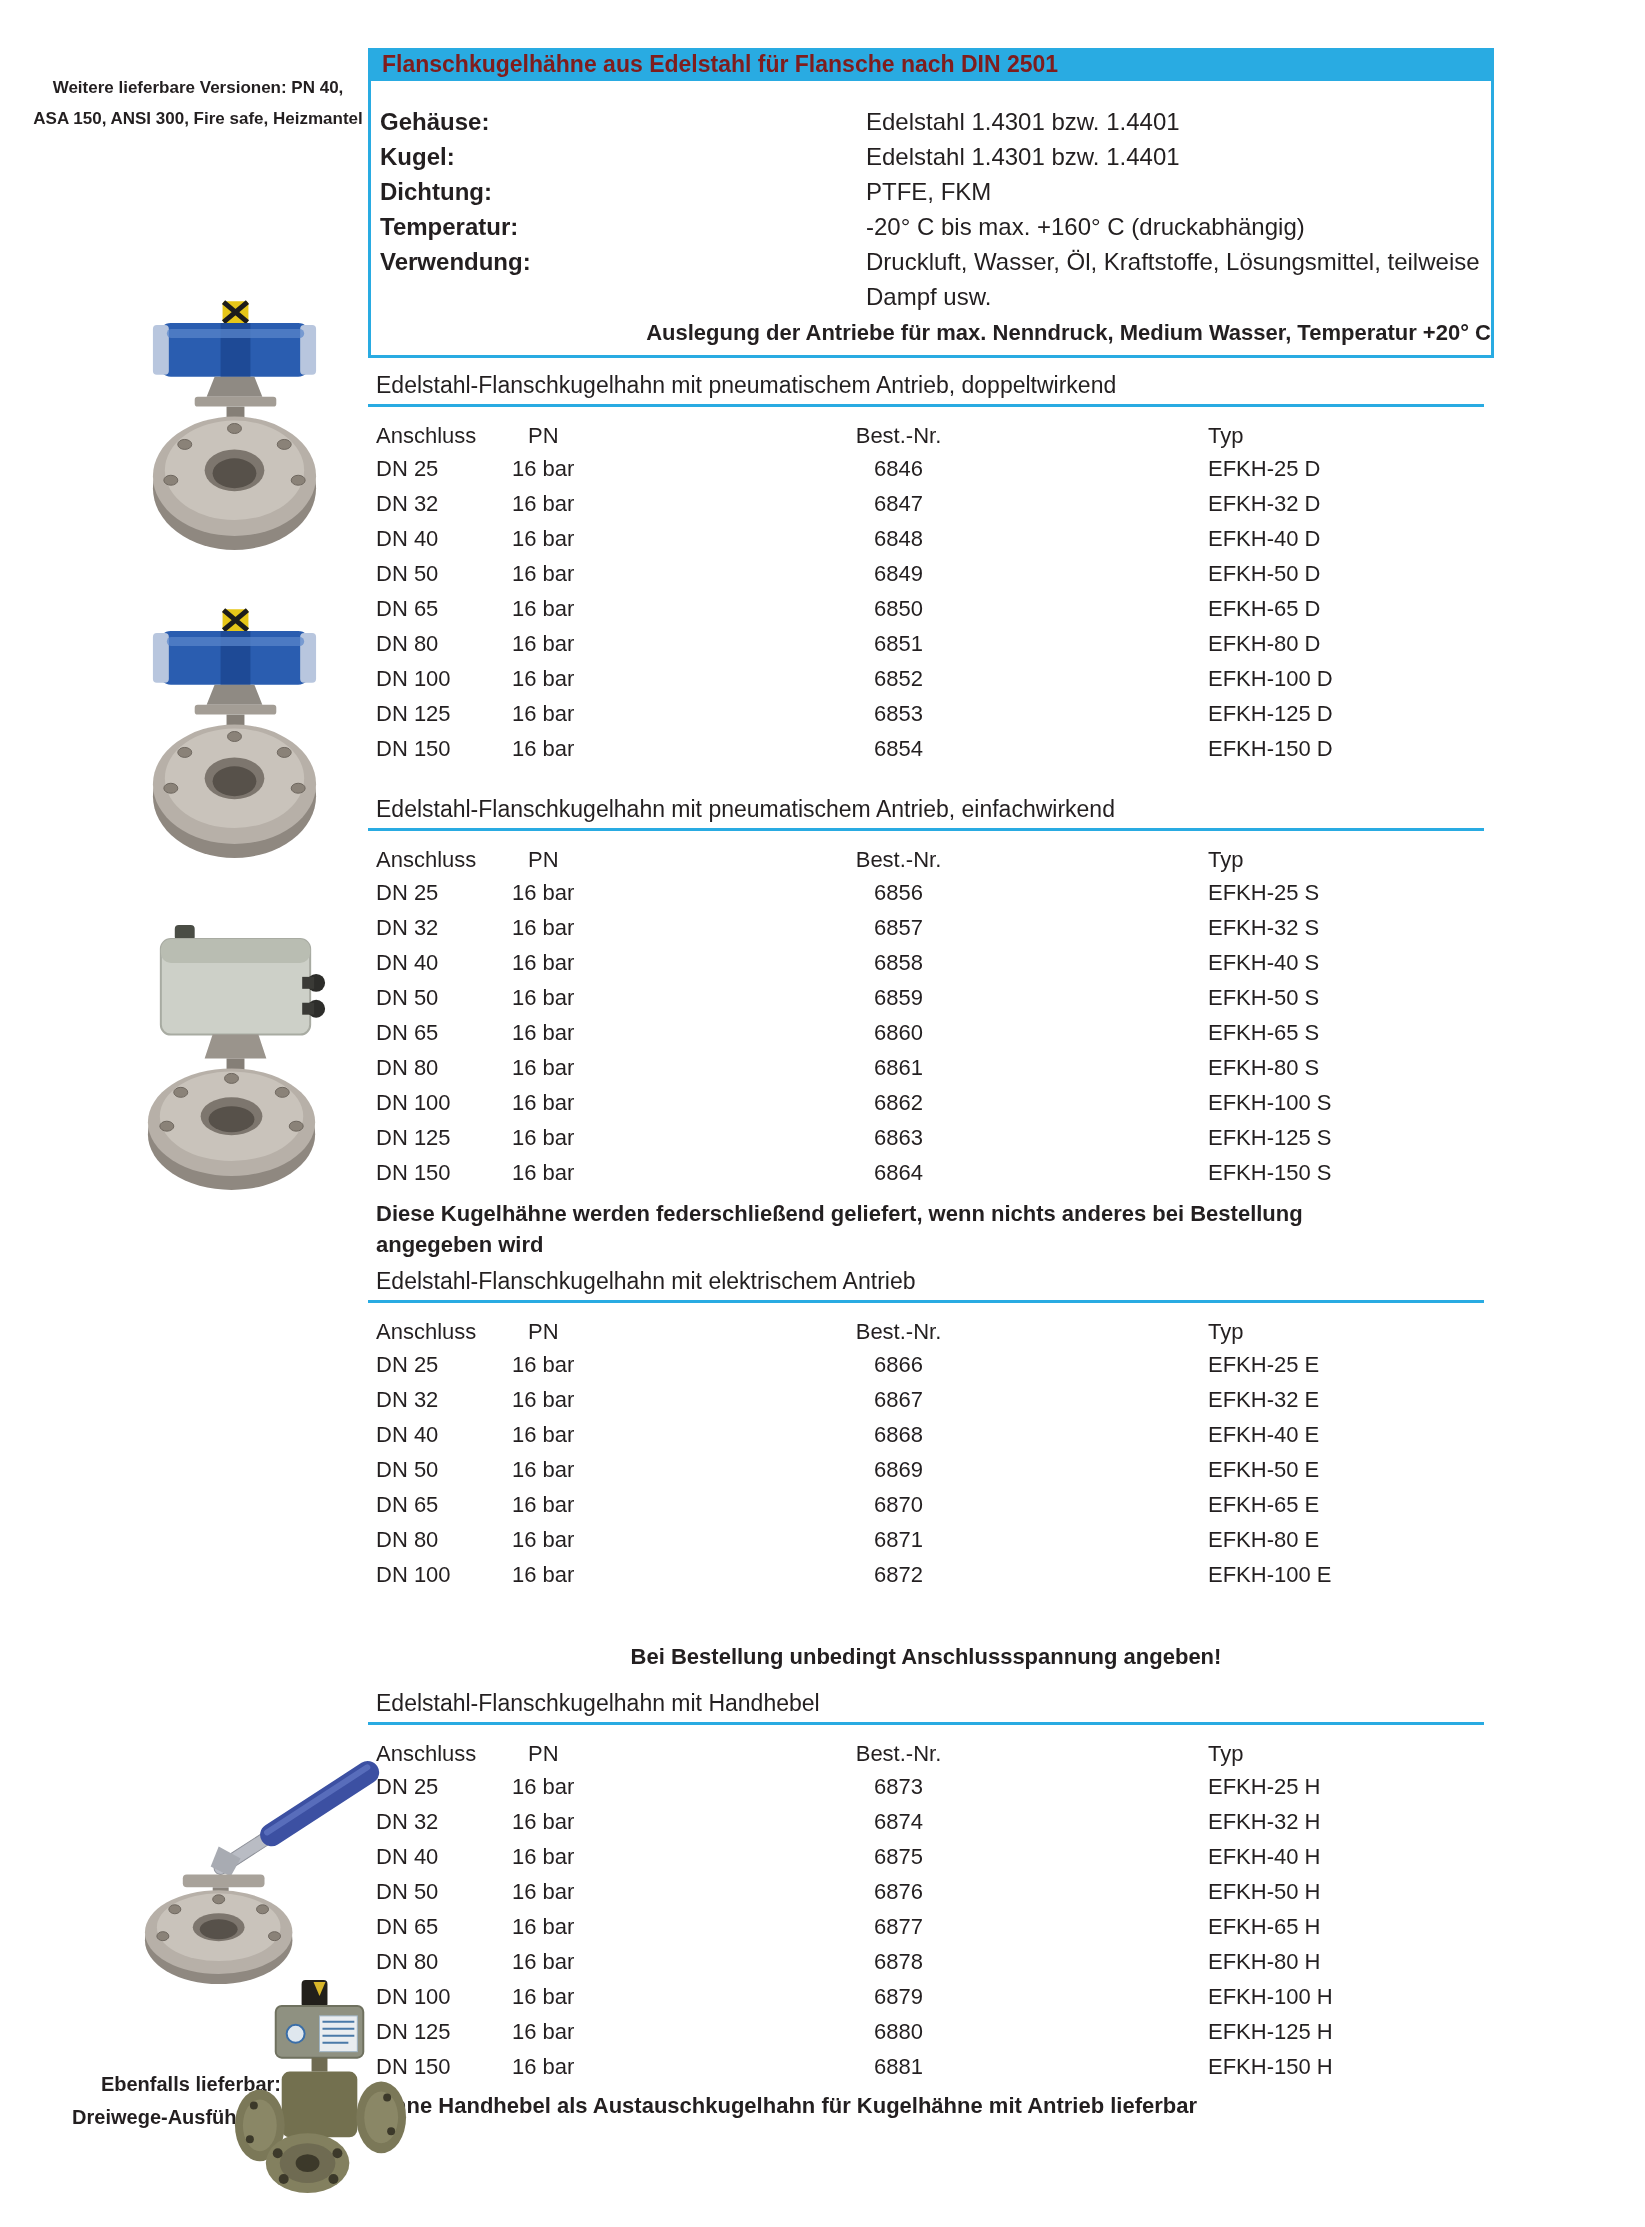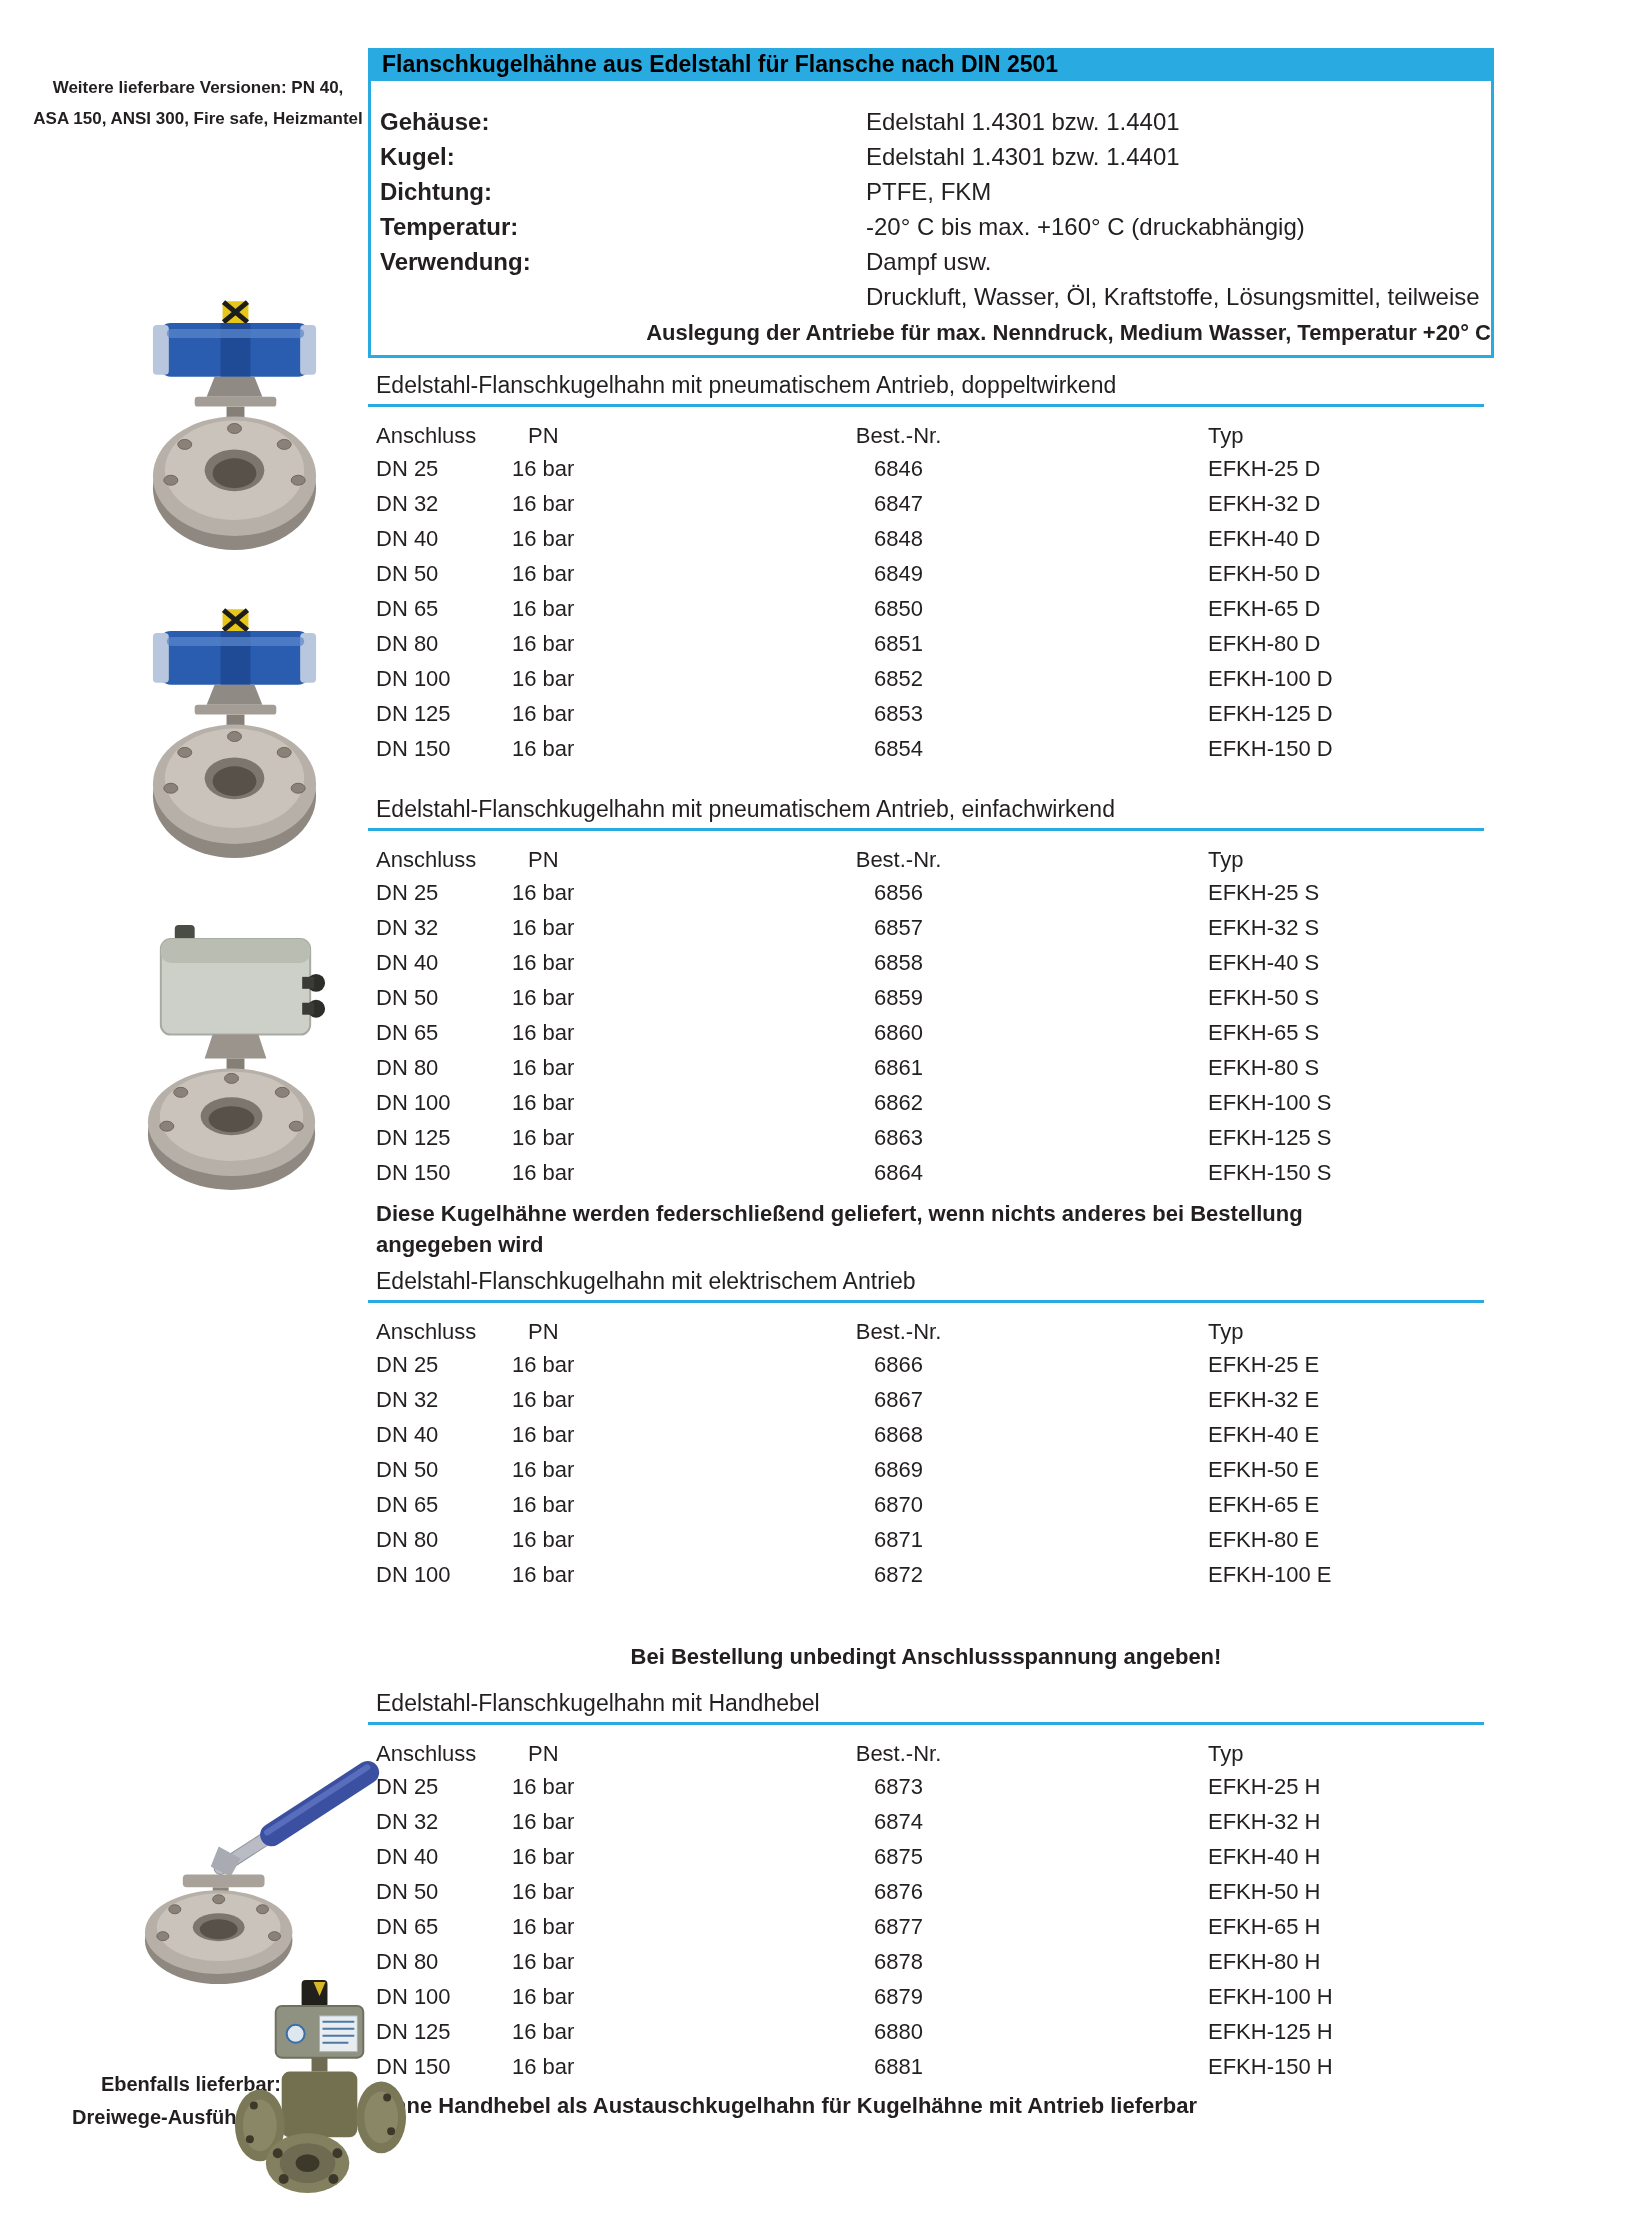--- a/index.html
+++ b/index.html
@@ -10,21 +10,21 @@
   .left-note{position:absolute;left:26px;top:72px;width:344px;text-align:center;
              font-weight:700;font-size:17px;line-height:31px}
   .left-note span{display:block;white-space:nowrap}
   .also-note{position:absolute;left:38px;top:2068px;width:243px;text-align:right;
              font-weight:700;font-size:20px;line-height:33px}
   .also-note span{display:block;white-space:nowrap}
 
   
   .info-box{position:absolute;left:368px;top:48px;width:1126px;box-sizing:border-box;
             border-left:3px solid #29abe2;border-right:3px solid #29abe2;border-bottom:3px solid #29abe2}
-  .info-title{background:#29abe2;color:#000000;font-weight:700;font-size:23px;
+  .info-title{background:#29abe2;color:#7f1d1d;font-weight:700;font-size:23px;
               line-height:33px;height:33px;padding-left:11px;white-space:nowrap}
   .info-body{padding:23px 10px 0 9px}
   .info-row{display:flex;font-size:24px;line-height:35px}
   .info-label{width:486px;flex:none;font-weight:700}
   .info-value span{display:block}
   .info-footer{font-weight:700;text-align:right;font-size:22px;line-height:31px;padding:3px 0 7px}
 
   
   .sec{position:absolute;left:368px;width:1116px}
   .sec-title{font-size:23px;font-weight:400;line-height:30px;padding-left:8px;white-space:nowrap}
@@ -77,22 +77,22 @@
       </div>
       <div class="info-row">
         <div class="info-label">Temperatur:</div>
         <div class="info-value">
             <span>-20° C bis max. +160° C (druckabhängig)</span>
           </div>
       </div>
       <div class="info-row">
         <div class="info-label">Verwendung:</div>
         <div class="info-value">
+          <span>Druckluft, Wasser, Öl, Kraftstoffe, Lösungsmittel, teilweise</span>
           <span>Dampf usw.</span>
-          <span>Druckluft, Wasser, Öl, Kraftstoffe, Lösungsmittel, teilweise</span>
         </div>
       </div>
     </div>
     <div class="info-footer">Auslegung der Antriebe für max. Nenndruck, Medium Wasser, Temperatur +20° C</div>
   </div>
 
   <section class="sec" style="top:370px">
     <div class="sec-title">Edelstahl-Flanschkugelhahn mit pneumatischem Antrieb, doppeltwirkend</div>
     <div class="rule"></div>
     <div class="thead">

